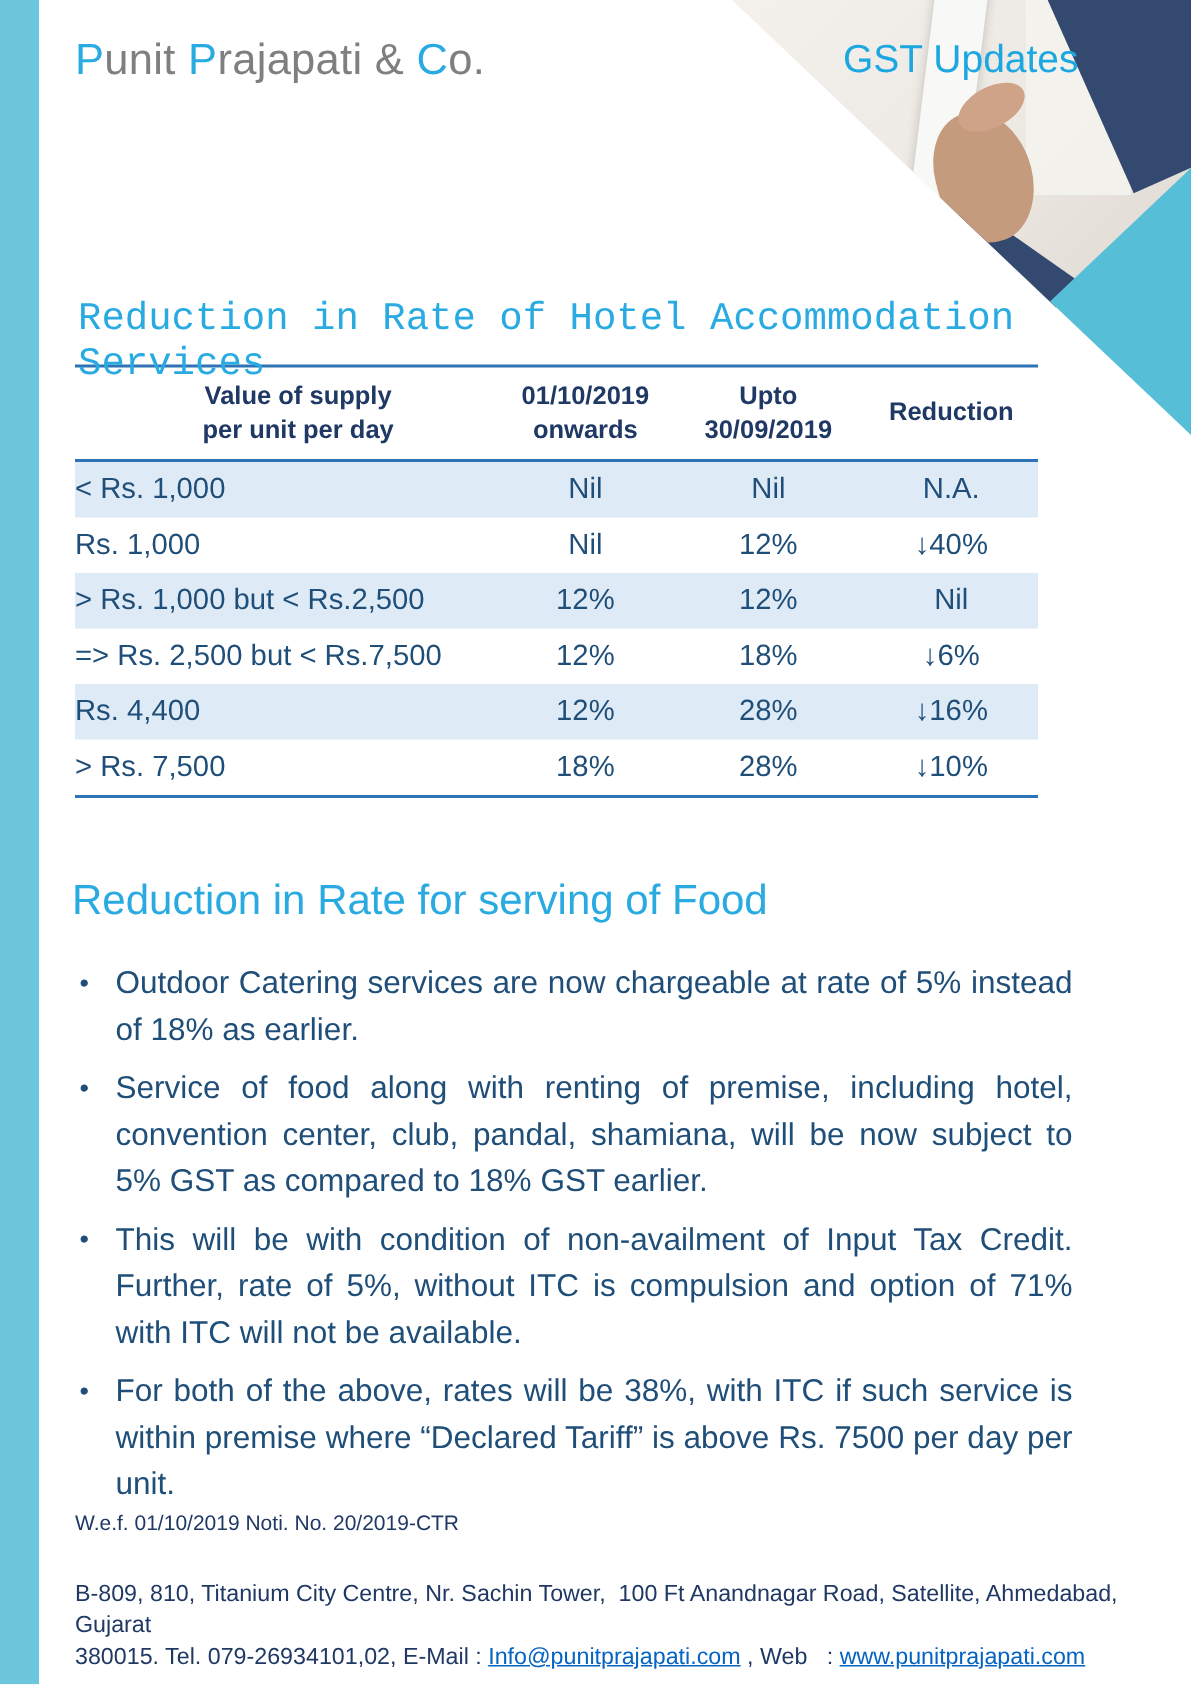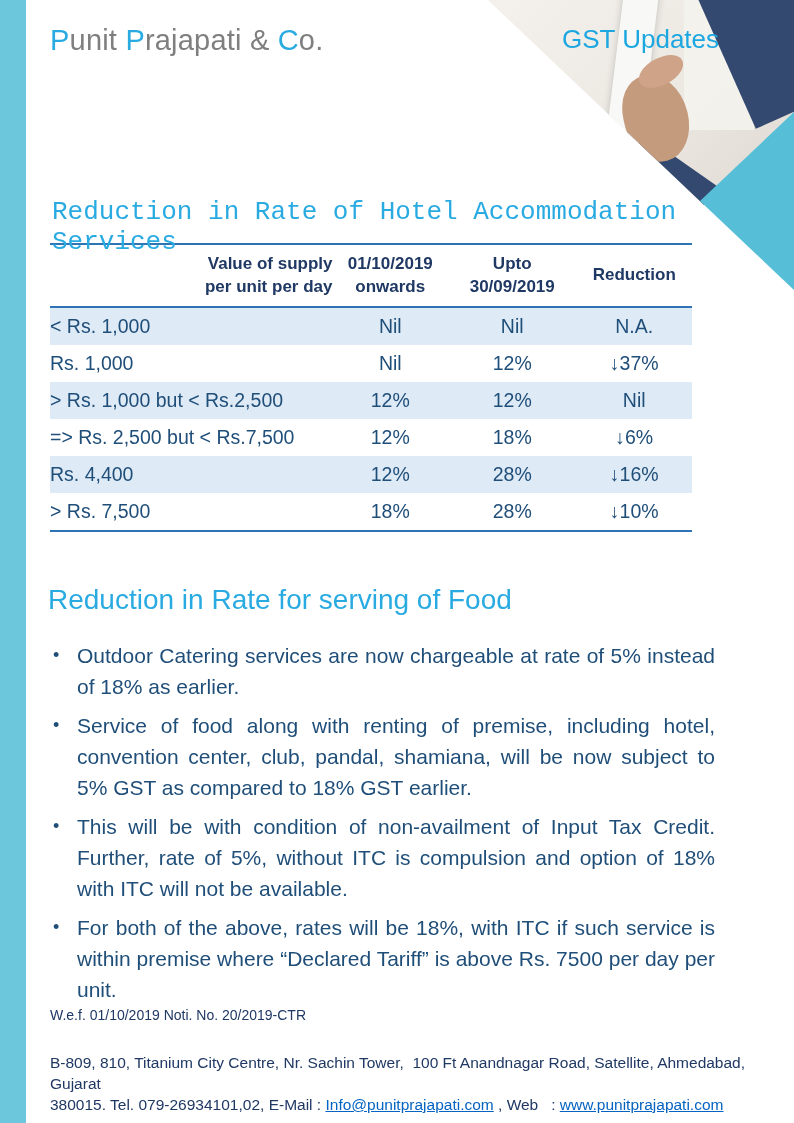--- a/index.html
+++ b/index.html
@@ -42,21 +42,21 @@
   .rate-table{
     position:absolute;left:50px;top:243px;width:642px;border-collapse:collapse;
     border-top:2px solid var(--table-line,#2E74B5);
     border-bottom:2px solid var(--table-line,#2E74B5);
   }
   .rate-table thead th{
     border-bottom:2px solid var(--table-line,#2E74B5);
     color:var(--header-navy,#1F3864);font-size:17px;font-weight:700;
     padding:8px 0 7px;white-space:pre-line;line-height:1.35;vertical-align:middle;text-align:center;
   }
-  .rate-table th.c1{text-align:right;padding-left:15px;width:44%;}
+  .rate-table th.c1{text-align:center;padding-left:15px;width:44%;}
   .rate-table th.c2{width:18%;}
   .rate-table th.c3{width:20%;}
   .rate-table th.c4{width:18%;}
   .rate-table tbody td{
     height:37px;font-size:19.5px;color:var(--dark-blue,#1F4E79);
     text-align:center;vertical-align:middle;padding:0;
   }
   .rate-table tbody td.c1{text-align:left;padding-left:0;}
   .rate-table tr.striped{background:var(--stripe,#DEEAF6);}
 
@@ -115,21 +115,21 @@
     <td class="c1">&lt; Rs. 1,000</td>
     <td class="c2">Nil</td>
     <td class="c3">Nil</td>
     <td class="c4">N.A.</td>
   </tr>
 
   <tr>
     <td class="c1">Rs. 1,000</td>
     <td class="c2">Nil</td>
     <td class="c3">12%</td>
-    <td class="c4">↓37%</td>
+    <td class="c4">↓40%</td>
   </tr>
 
   <tr class="striped">
     <td class="c1">&gt; Rs. 1,000 but &lt; Rs.2,500</td>
     <td class="c2">12%</td>
     <td class="c3">12%</td>
     <td class="c4">Nil</td>
   </tr>
 
   <tr>
@@ -163,26 +163,26 @@
     <span class="btxt">Outdoor Catering services are now chargeable at rate of 5% instead of 18% as earlier.</span>
   </li>
 
   <li>
     <span class="dot">•</span>
     <span class="btxt">Service of food along with renting of premise, including hotel, convention center, club, pandal, shamiana, will be now subject to 5% GST as compared to 18% GST earlier.</span>
   </li>
 
   <li>
     <span class="dot">•</span>
-    <span class="btxt">This will be with condition of non-availment of Input Tax Credit. Further, rate of 5%, without ITC is compulsion and option of 18% with ITC will not be available.</span>
+    <span class="btxt">This will be with condition of non-availment of Input Tax Credit. Further, rate of 5%, without ITC is compulsion and option of 71% with ITC will not be available.</span>
   </li>
 
   <li>
     <span class="dot">•</span>
-    <span class="btxt">For both of the above, rates will be 18%, with ITC if such service is within premise where “Declared Tariff” is above Rs. 7500 per day per unit.</span>
+    <span class="btxt">For both of the above, rates will be 38%, with ITC if such service is within premise where “Declared Tariff” is above Rs. 7500 per day per unit.</span>
   </li>
 </ul>
 
   <div class="wef">W.e.f. 01/10/2019 Noti. No. 20/2019-CTR</div>
 
   <div class="footer">
     <div class="footer-line">B-809, 810, Titanium City Centre, Nr. Sachin Tower,  100 Ft Anandnagar Road, Satellite, Ahmedabad, Gujarat</div>
     <div class="footer-line"><span>380015. Tel. 079-26934101,02, E-Mail : </span><a>Info@punitprajapati.com</a><span> , Web   : </span><a>www.punitprajapati.com</a></div>
   </div>
 

